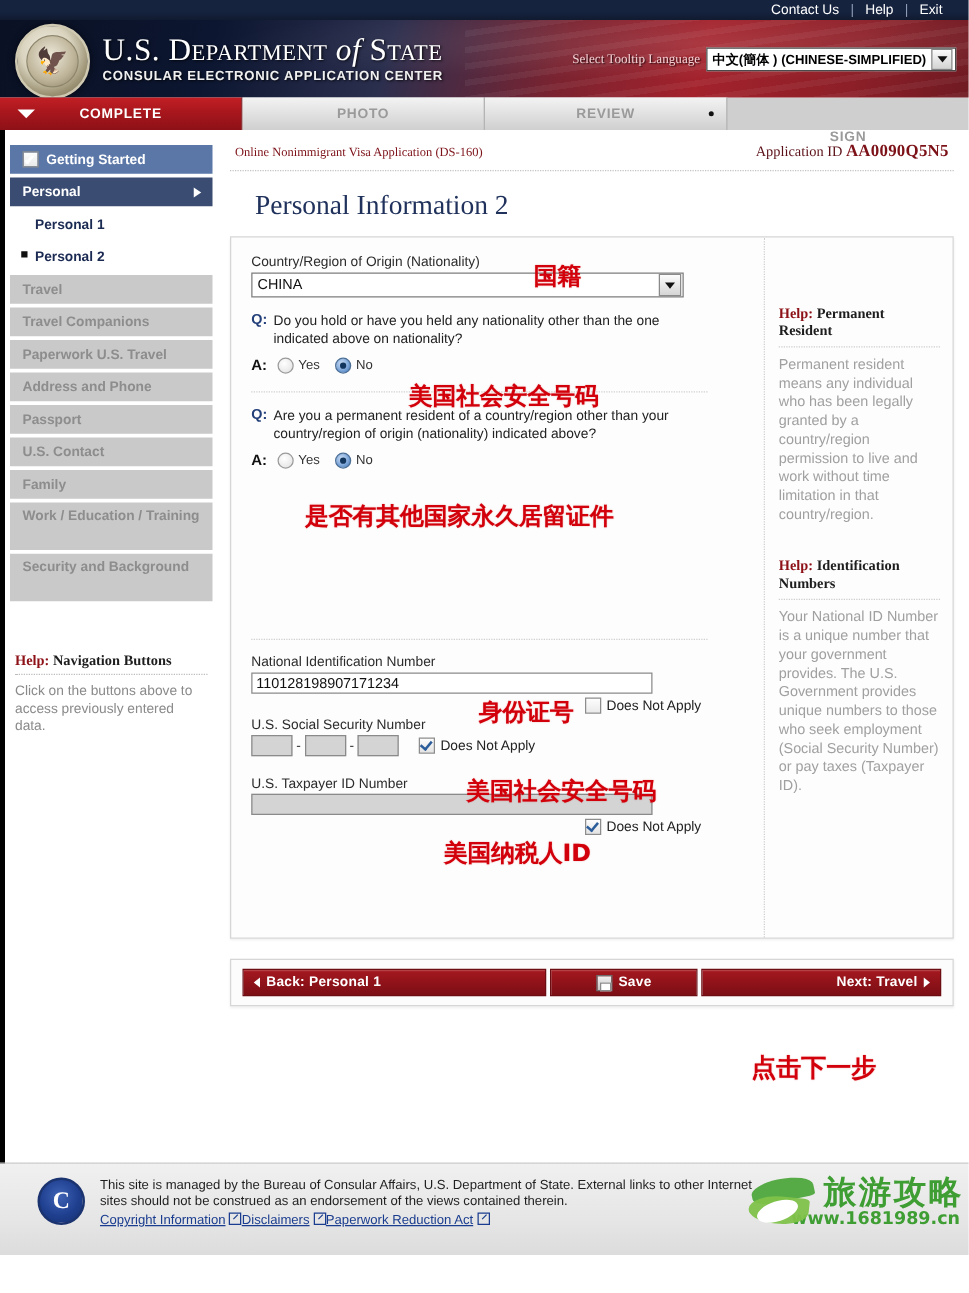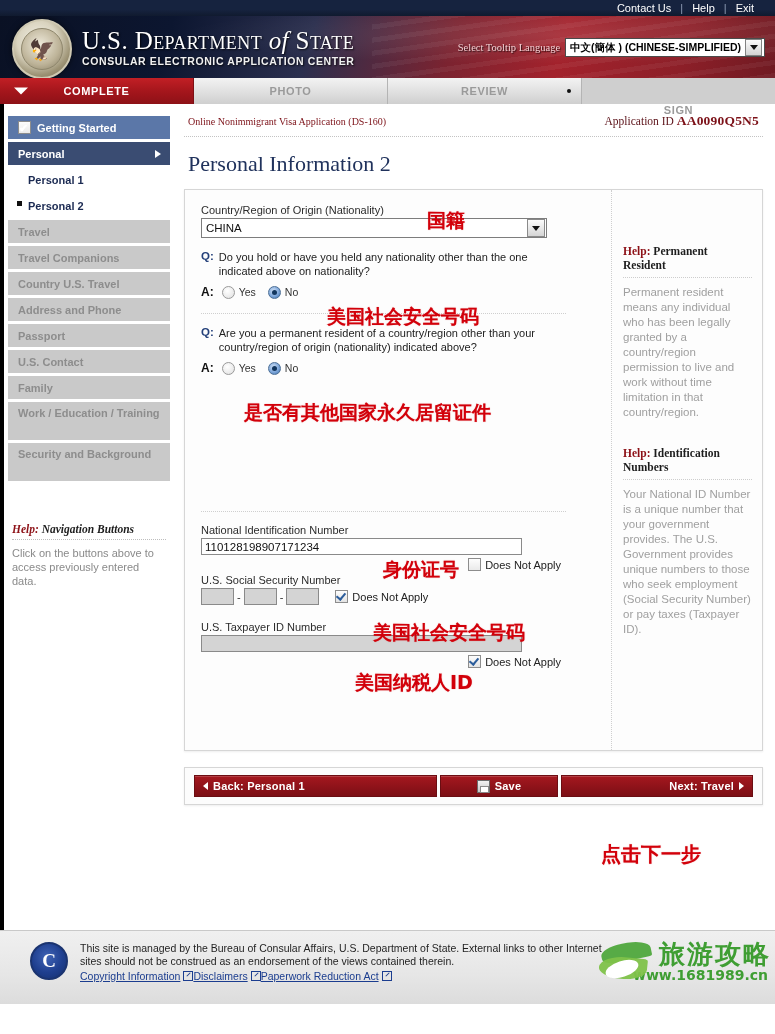--- a/index.html
+++ b/index.html
@@ -122,37 +122,37 @@
   .navitem .rarrow{
     position:absolute;right:9px;top:50%;transform:translateY(-50%);
     width:0;height:0;border-top:4px solid transparent;border-bottom:4px solid transparent;border-left:6px solid #ffffff;
   }
   .navitem .bullet{
     position:absolute;left:9px;top:7px;width:5px;height:5px;background:#111;
   }
   #navhelp{margin:42px 10px 0 12px;}
   #navhelp .h{
     font-family:"Liberation Serif",serif;font-size:11.5px;font-weight:bold;color:#1d1d1d;
-    padding-bottom:4px;border-bottom:1px dotted #bdbdbd;font-style:italic;
+    padding-bottom:4px;border-bottom:1px dotted #bdbdbd;
   }
   #navhelp .h .red{color:#8d1117;}
   #navhelp .p{margin-top:6px;color:#8a8a8a;font-size:11px;line-height:14px;}
 
   
   #main{flex:1;padding:0 12px 0 8px;position:relative;}
   #appHeader{
     display:flex;justify-content:space-between;align-items:baseline;
     padding:9px 4px 7px 4px;border-bottom:1px dotted #c3c3c3;
   }
   #appHeader .lt{font-family:"Liberation Serif",serif;font-size:10px;color:#7c1118;}
   #appHeader .rt{font-family:"Liberation Serif",serif;font-size:11.5px;color:#5b1017;}
   #appHeader .rt b{font-size:13.5px;color:#7c1118;letter-spacing:.2px;}
   #pageTitle{
     font-family:"Liberation Serif",serif;font-size:22px;color:#20325c;
-    margin:14px 0 12px 4px;font-weight:normal;
+    margin:14px 0 12px 20px;font-weight:normal;
   }
 
   
   #card{
     border:1px solid #d6d6d6;background:#fdfdfd;
     box-shadow:0 1px 2px rgba(0,0,0,.07);
     position:relative;display:flex;min-height:560px;gap:35px;
   }
   #cardLeft{flex:1;padding:14px 10px 10px 16px;}
   #cardRight{width:150px;flex:0 0 150px;border-left:1px dotted #cfcfcf;padding:0;}
@@ -348,21 +348,21 @@
       <span class="bullet"></span>
       <span>Personal 2</span>
     </div>
     <div class="navitem">
       <span>Travel</span>
     </div>
     <div class="navitem">
       <span>Travel Companions</span>
     </div>
     <div class="navitem">
-      <span>Country U.S. Travel</span>
+      <span>Paperwork U.S. Travel</span>
     </div>
     <div class="navitem">
       <span>Address and Phone</span>
     </div>
     <div class="navitem">
       <span>Passport</span>
     </div>
     <div class="navitem">
       <span>U.S. Contact</span>
     </div>

